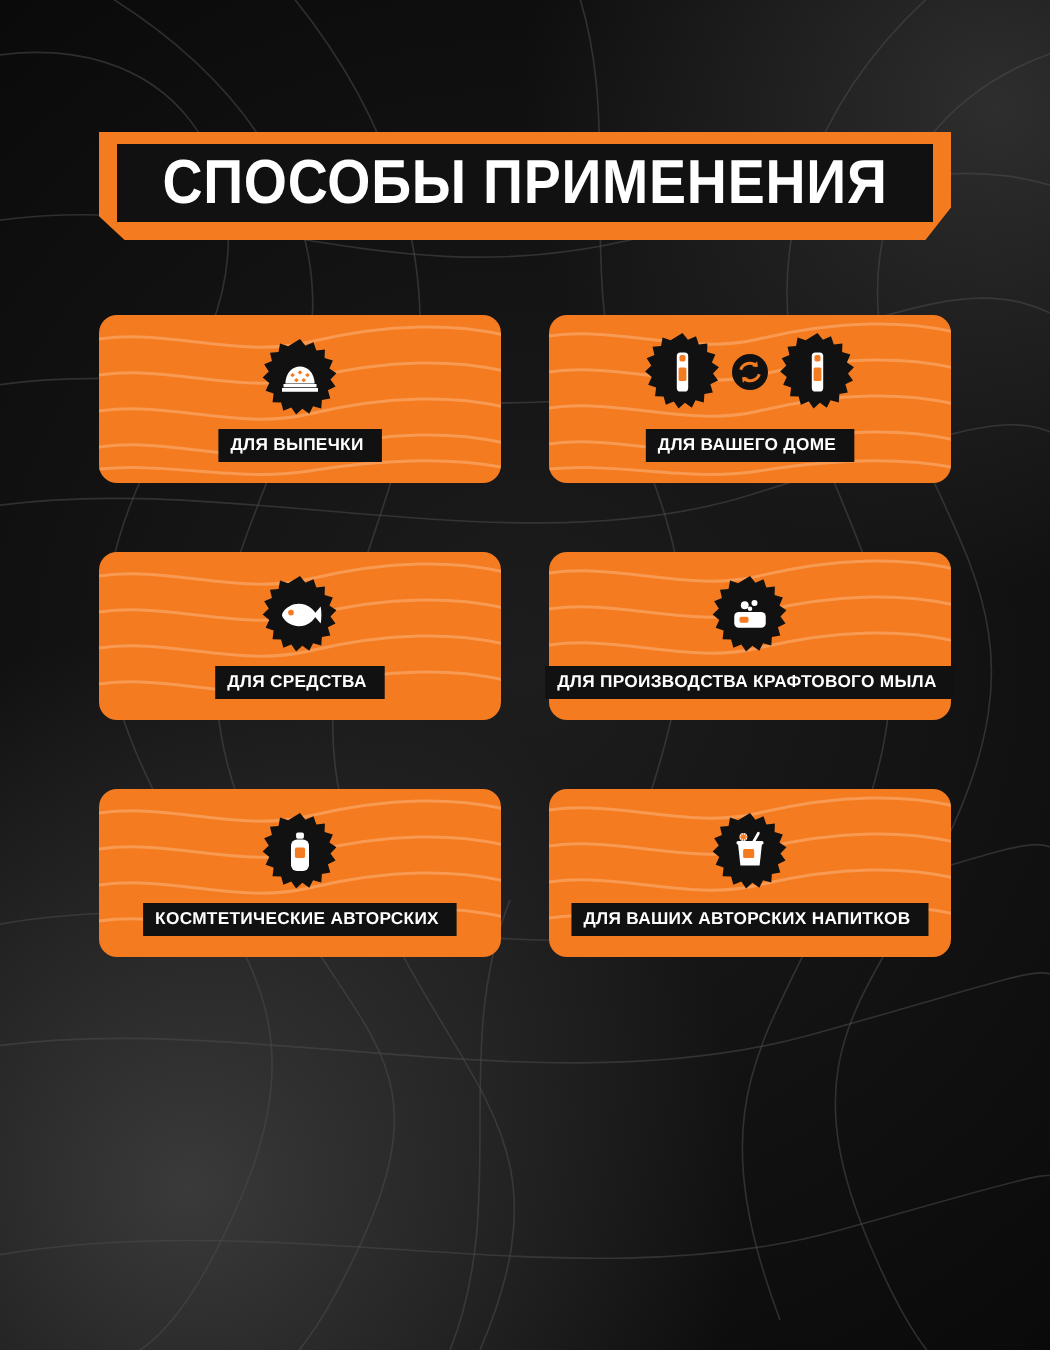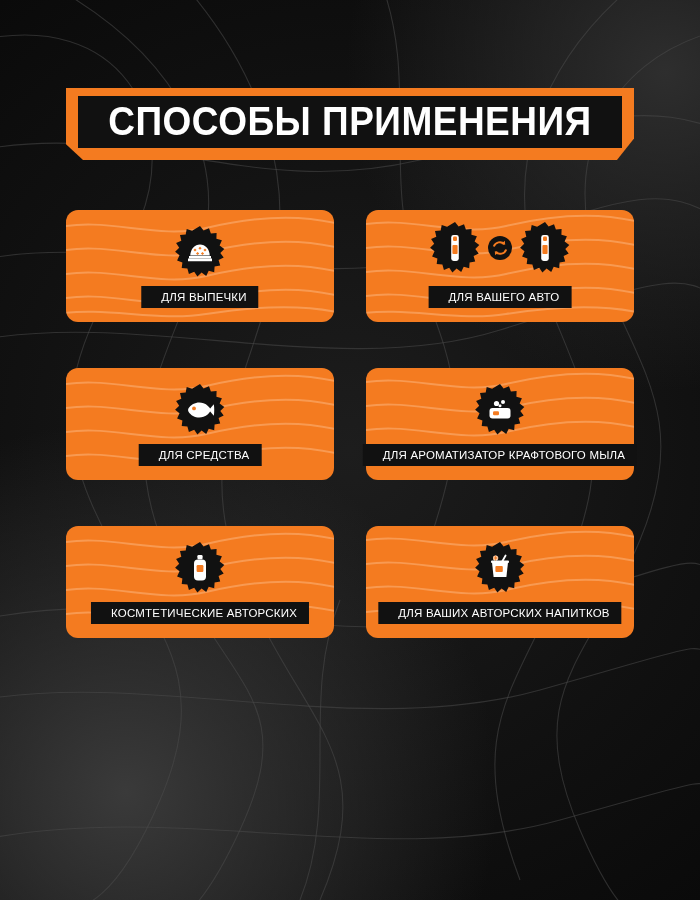--- a/index.html
+++ b/index.html
@@ -117,23 +117,23 @@
   }
 
   .card .label {
     position: absolute;
     left: 50%;
     transform: translateX(-50%);
     bottom: 14px;
     background: #111111;
     color: #ffffff;
     font-size: 11.5px;
-    font-weight: normal;
+    font-weight: bold;
     letter-spacing: 0.2px;
-    padding: 6px 12px 5px 20px;
+    padding: 6px 12px 5px 8px;
     white-space: nowrap;
     line-height: 1;
   }
   .card.wide .label { font-size: 11.5px; }
 
   
   .dual {
     position: absolute;
     left: 50%;
     top: 12px;
@@ -244,21 +244,21 @@
           </svg>
           <span class="glyph">
             <svg width="14" height="28" viewBox="0 0 14 28" aria-hidden="true">
               <rect x="3.2" y="1" width="7.6" height="26" rx="2.4" fill="#fff"></rect>
               <rect x="5" y="2.6" width="4" height="4.4" rx="1.2" fill="#F47B20"></rect>
               <rect x="4.4" y="11" width="5.2" height="9" rx="1" fill="#F47B20"></rect>
             </svg>
           </span>
         </div>
       </div>
-      <div class="label">ДЛЯ ВАШЕГО АВТО</div>
+      <div class="label">ДЛЯ ВАШЕГО ДОМЕ</div>
     </div>
 
     <div class="card">
       <div class="texture">
         <svg viewBox="0 0 268 112" preserveAspectRatio="none" aria-hidden="true">
           <path d="M-10 18 C 40 6, 90 30, 140 18 S 240 4, 280 16"></path>
           <path d="M-10 42 C 40 30, 90 54, 140 42 S 240 28, 280 40"></path>
           <path d="M-10 66 C 40 54, 90 78, 140 66 S 240 52, 280 64"></path>
           <path d="M-10 90 C 40 78, 90 102, 140 90 S 240 76, 280 88"></path>
         </svg>
@@ -294,21 +294,21 @@
         <span class="glyph">
           <svg width="26" height="22" viewBox="0 0 26 22" aria-hidden="true">
             <rect x="2.5" y="9" width="21" height="10.5" rx="3" fill="#fff"></rect>
             <circle cx="9.5" cy="4.5" r="2.6" fill="#fff"></circle>
             <circle cx="16" cy="3" r="2" fill="#fff"></circle>
             <circle cx="13" cy="6.8" r="1.5" fill="#fff"></circle>
             <rect x="6" y="12.2" width="6" height="4" rx="1.2" fill="#F47B20"></rect>
           </svg>
         </span>
       </div>
-      <div class="label">ДЛЯ АРОМАТИЗАТОР КРАФТОВОГО МЫЛА</div>
+      <div class="label">ДЛЯ ПРОИЗВОДСТВА КРАФТОВОГО МЫЛА</div>
     </div>
 
     <div class="card">
       <div class="texture">
         <svg viewBox="0 0 268 112" preserveAspectRatio="none" aria-hidden="true">
           <path d="M-10 18 C 40 6, 90 30, 140 18 S 240 4, 280 16"></path>
           <path d="M-10 42 C 40 30, 90 54, 140 42 S 240 28, 280 40"></path>
           <path d="M-10 66 C 40 54, 90 78, 140 66 S 240 52, 280 64"></path>
           <path d="M-10 90 C 40 78, 90 102, 140 90 S 240 76, 280 88"></path>
         </svg>

